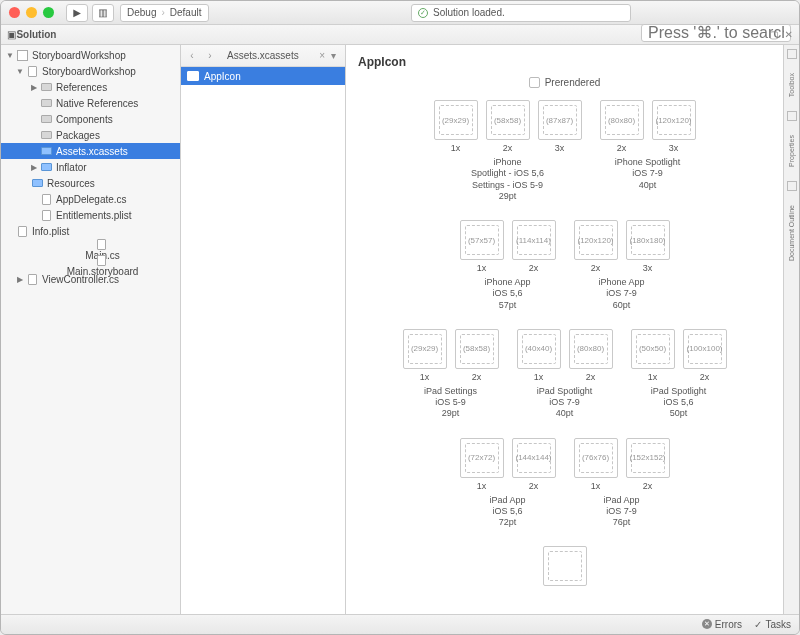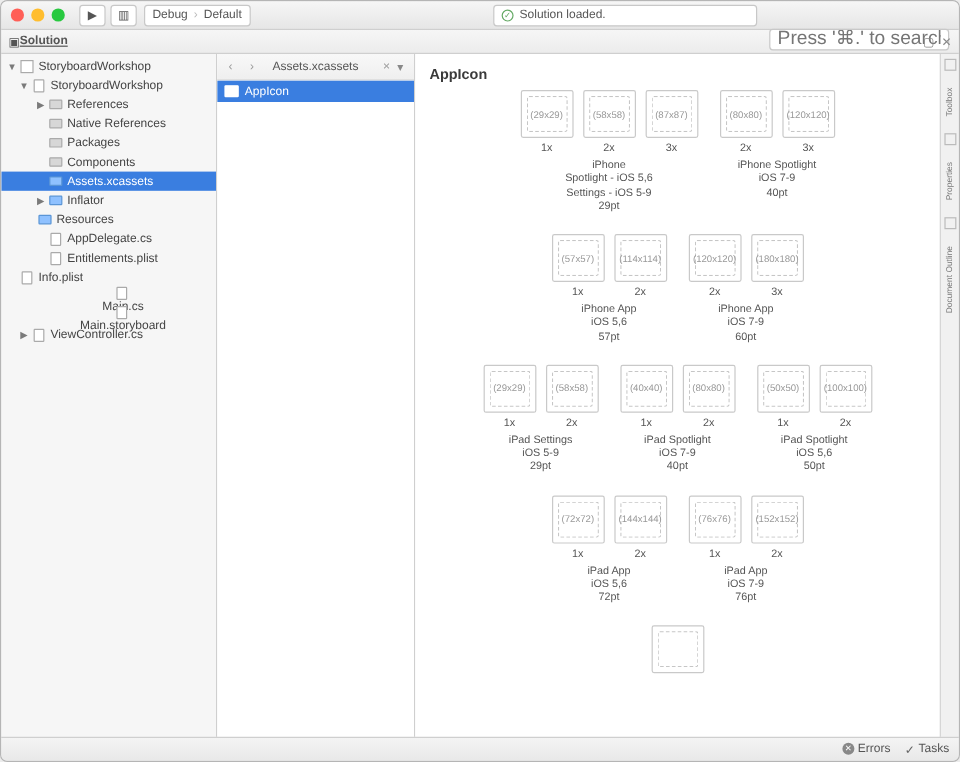--- a/index.html
+++ b/index.html
@@ -13,21 +13,21 @@
 .tb-btn { width: 22px; height: 18px; border:1px solid #c8c8c8; border-radius:3px; background:#fff; margin-left:4px; display:flex; align-items:center; justify-content:center; color:#555;}
 .tb-seg { display:flex; align-items:center; height:18px; border:1px solid #c8c8c8; border-radius:3px; background:#fff; margin-left:6px; padding:0 6px; font-size:10px; color:#555;}
 .tb-seg span.sep{ margin:0 5px; color:#bbb;}
 .tb-spacer{flex:1;}
 .tb-status{ width:220px; height:18px; border:1px solid #c8c8c8; border-radius:3px; background:#fff; display:flex; align-items:center; padding:0 6px; gap:5px; font-size:10px; color:#555;}
 .tb-search{ width:150px; height:18px; border:1px solid #c8c8c8; border-radius:3px; background:#fff; padding:0 6px; font-size:16px; color:#999; margin-left:10px;margin-top:40px;}
 .status-ok{width:10px;height:10px;border-radius:50%;border:1.5px solid #6a6;display:flex;align-items:center;justify-content:center;font-size:7px;color:#6a6;}
 
 
 .solutionbar{ height:20px; border-bottom:1px solid #cfcfcf; display:flex; align-items:center; padding:0 6px; font-size:10px; color:#555; background:linear-gradient(#f6f6f6,#ececec);}
-.solutionbar .title{font-weight:600;text-decoration:underline;}
+.solutionbar .title{font-weight:600;}
 .solutionbar .tools{margin-left:auto; display:flex; gap:6px; color:#888;}
 
 
 .columns{ display:flex; height:calc(100% - 24px - 20px - 20px); }
 .sidebar{ width:180px; background:#f6f6f6; border-right:1px solid #cfcfcf; overflow:auto; padding:2px 0;}
 .tree-item{ display:flex; align-items:center; height:16px; padding:0 4px; font-size:10px; color:#444; white-space:nowrap; cursor:default;}
 .tree-item .arrow{width:10px; text-align:center; color:#7a7a7a; font-size:8px;}
 .tree-item .ico{width:14px; height:12px; margin-right:3px; display:flex; align-items:center; justify-content:center;}
 .tree-item.sel{ background:#3a7ee0; color:#fff;}
 .tree-item.sel .arrow{color:#fff;}
@@ -141,28 +141,28 @@
           <span class="ico">
             <span class="folder grey"></span>
           </span>
           <span>Native References</span>
         </div>
         <div class="tree-item" style="padding-left: 28px;">
           <span class="arrow"></span>
           <span class="ico">
             <span class="folder grey"></span>
           </span>
+          <span>Components</span>
+        </div>
+        <div class="tree-item" style="padding-left: 28px;">
+          <span class="arrow"></span>
+          <span class="ico">
+            <span class="folder grey"></span>
+          </span>
           <span>Packages</span>
-        </div>
-        <div class="tree-item" style="padding-left: 28px;">
-          <span class="arrow"></span>
-          <span class="ico">
-            <span class="folder grey"></span>
-          </span>
-          <span>Components</span>
         </div>
         <div class="tree-item sel" style="padding-left: 28px;">
           <span class="arrow"></span>
           <span class="ico">
             <span class="folder"></span>
           </span>
           <span>Assets.xcassets</span>
         </div>
         <div class="tree-item" style="padding-left: 28px;">
           <span class="arrow">▶</span>
@@ -234,20 +234,24 @@
     <div class="midlist">
       <div class="mid-item sel">
         <span class="ico2"></span>
         <span>AppIcon</span>
       </div>
     </div>
   </div>
 
   <div class="editor">
     <h1>AppIcon</h1>
+    <div class="prerender">
+      <div class="cb"></div>
+      <span>Prerendered</span>
+    </div>
     <div class="icon-rows" id="icon-rows">
         <div class="row-groups">
           <div class="group">
             <div class="slots">
               <div class="slot">
                 <div class="well">
                   <div class="dash">(29x29)</div>
                 </div>
                 <div class="scale">1x</div>
               </div>

